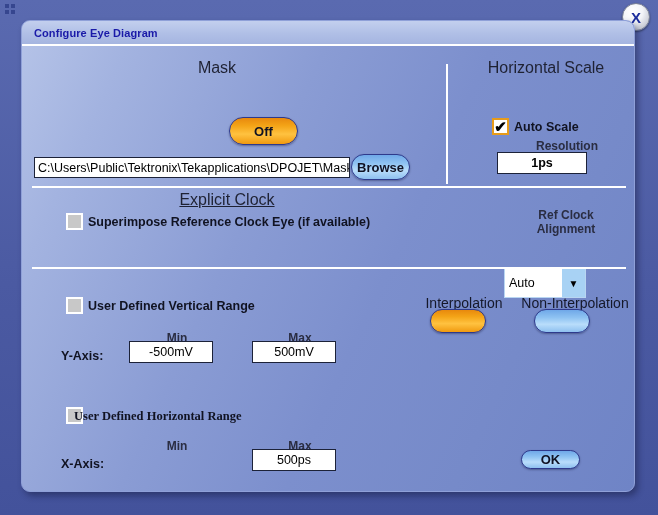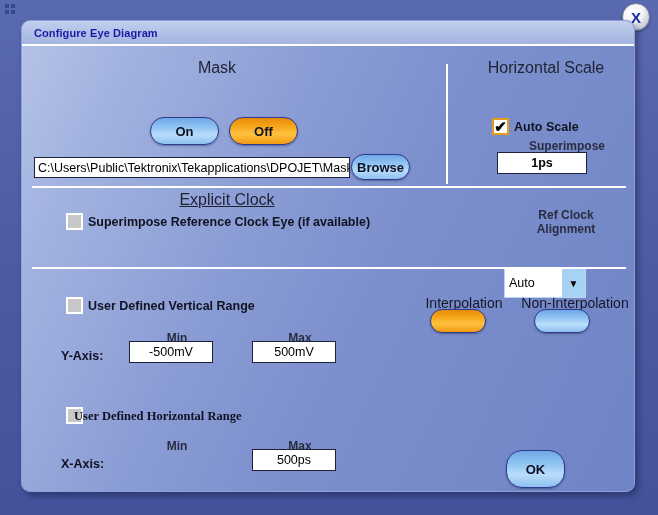--- a/index.html
+++ b/index.html
@@ -252,38 +252,37 @@
   <div id="close-btn">X</div>
 
   <div id="dialog">
 
     <div id="title-bar">
       <span class="title-text">Configure Eye Diagram</span>
     </div>
 
     <div class="sec-head" style="left:110px; top:38px; width:170px;">Mask</div>
 
-    <div class="pill blue" style="left:128px; top:96px; width:69px; height:28px;">On</div>
 
     <div class="pill orange" style="left:207px; top:96px; width:69px; height:28px;">Off</div>
 
     <div class="field left" style="left:12px; top:136px; width:316px; height:21px;">C:\Users\Public\Tektronix\Tekapplications\DPOJET\Masks\P</div>
 
     <div class="pill blue" style="left:329px; top:133px; width:59px; height:26px;">Browse</div>
 
     <div class="vrule" style="left:424px; top:43px; height:120px;"></div>
 
     <div class="sec-head" style="left:434px; top:38px; width:180px;">Horizontal Scale</div>
 
     <div class="cbox on" style="left:470px; top:97px;">
       <span class="tick">✔</span>
     </div>
     <div class="lbl-bold" style="left:492px; top:99px;">Auto Scale</div>
 
-    <div class="lbl-small" style="left:460px; top:118px; width:170px;">Superimpose</div>
+    <div class="lbl-small" style="left:460px; top:118px; width:170px;">Resolution</div>
 
     <div class="field center" style="left:475px; top:131px; width:90px; height:22px; font-weight:bold;">1ps</div>
 
     <div class="hrule" style="top:165px;"></div>
 
     <div class="sec-head" style="left:100px; top:170px; width:210px;text-decoration:underline;">Explicit Clock</div>
 
     <div class="cbox off" style="left:44px; top:192px;"></div>
     <div class="lbl-bold" style="left:66px; top:194px;">Superimpose Reference Clock Eye (if available)</div>
 
@@ -317,16 +316,16 @@
     <div class="cbox off" style="left:44px; top:386px;"></div>
     <div class="lbl-bold" style="left:52px; top:388px;font-family:Liberation Serif, serif;">User Defined Horizontal Range</div>
 
     <div class="lbl-small" style="left:105px; top:418px; width:100px;">Min</div>
     <div class="lbl-small" style="left:228px; top:418px; width:100px;">Max</div>
 
     <div class="lbl-bold" style="left:39px; top:436px;">X-Axis:</div>
 
     <div class="field center" style="left:230px; top:428px; width:84px; height:22px;">500ps</div>
 
-    <div class="pill blue" style="left:484px; top:429px; width:59px; height:38px;">OK</div>
+    <div class="pill blue" style="left:499px; top:429px; width:59px; height:19px;">OK</div>
 
   </div>
 </div>
 
 </body></html>

